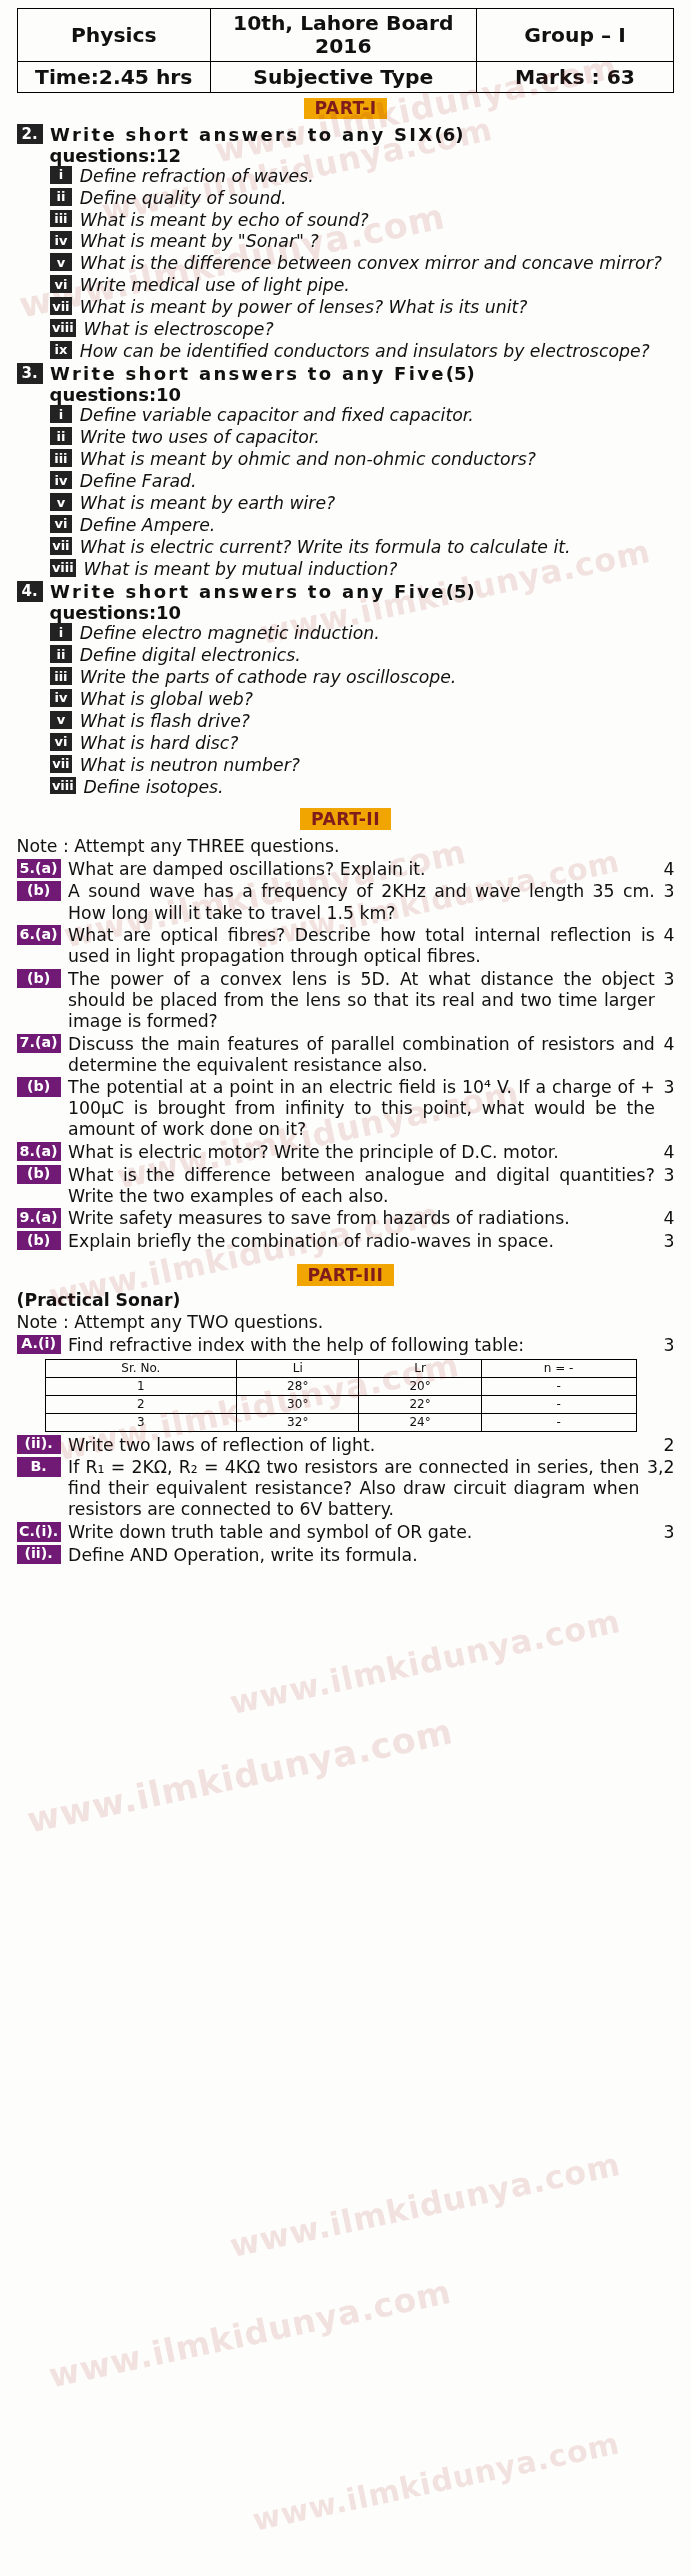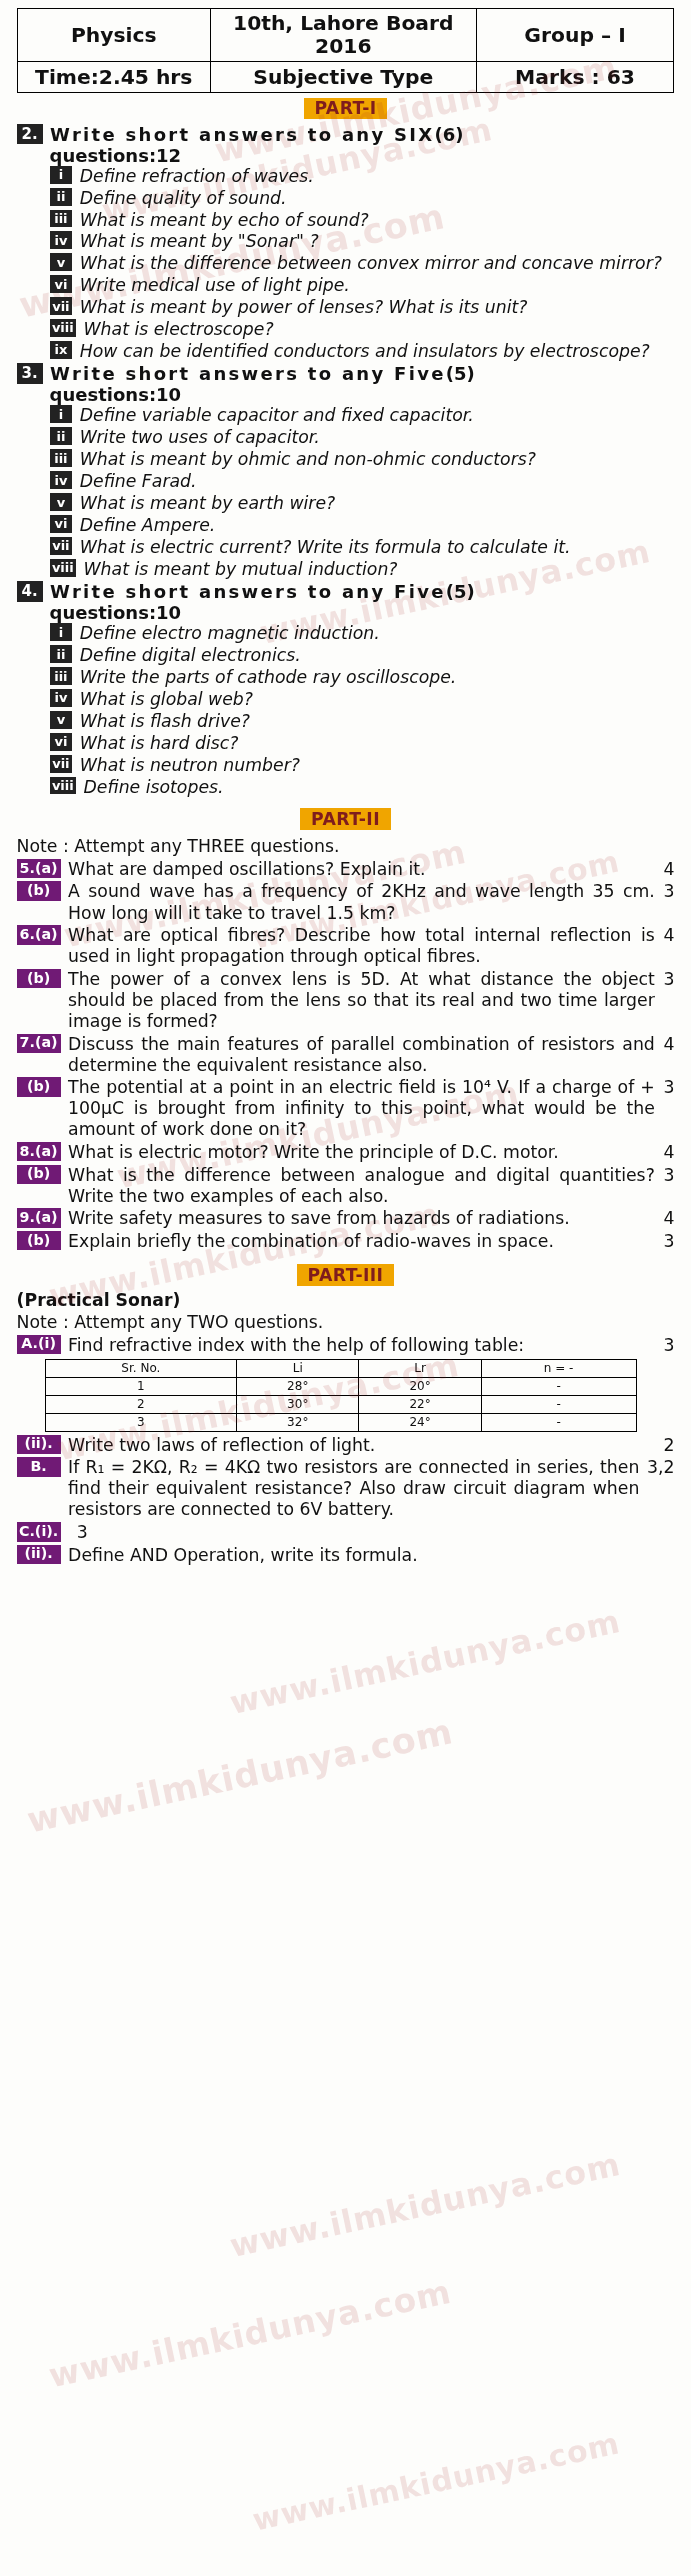--- a/index.html
+++ b/index.html
@@ -466,20 +466,21 @@
     <div class="body">Write two laws of reflection of light.</div>
     <div class="mk">2</div>
   </div>
   <div class="qrow">
     <div class="tag">B.</div>
     <div class="body just">If R₁ = 2KΩ,  R₂ = 4KΩ two resistors are connected in series, then find their equivalent resistance? Also draw circuit diagram when resistors are connected to 6V battery.</div>
     <div class="mk" style="width:35px;">3,2</div>
   </div>
   <div class="qrow">
     <div class="tag">C.(i).</div>
+    <div class="body">Write down truth table and symbol of OR gate.</div>
     <div class="mk">3</div>
   </div>
   <div class="qrow">
     <div class="tag">(ii).</div>
     <div class="body">Define AND Operation, write its formula.</div>
     <div class="mk"></div>
   </div>
 
 </div>
 

